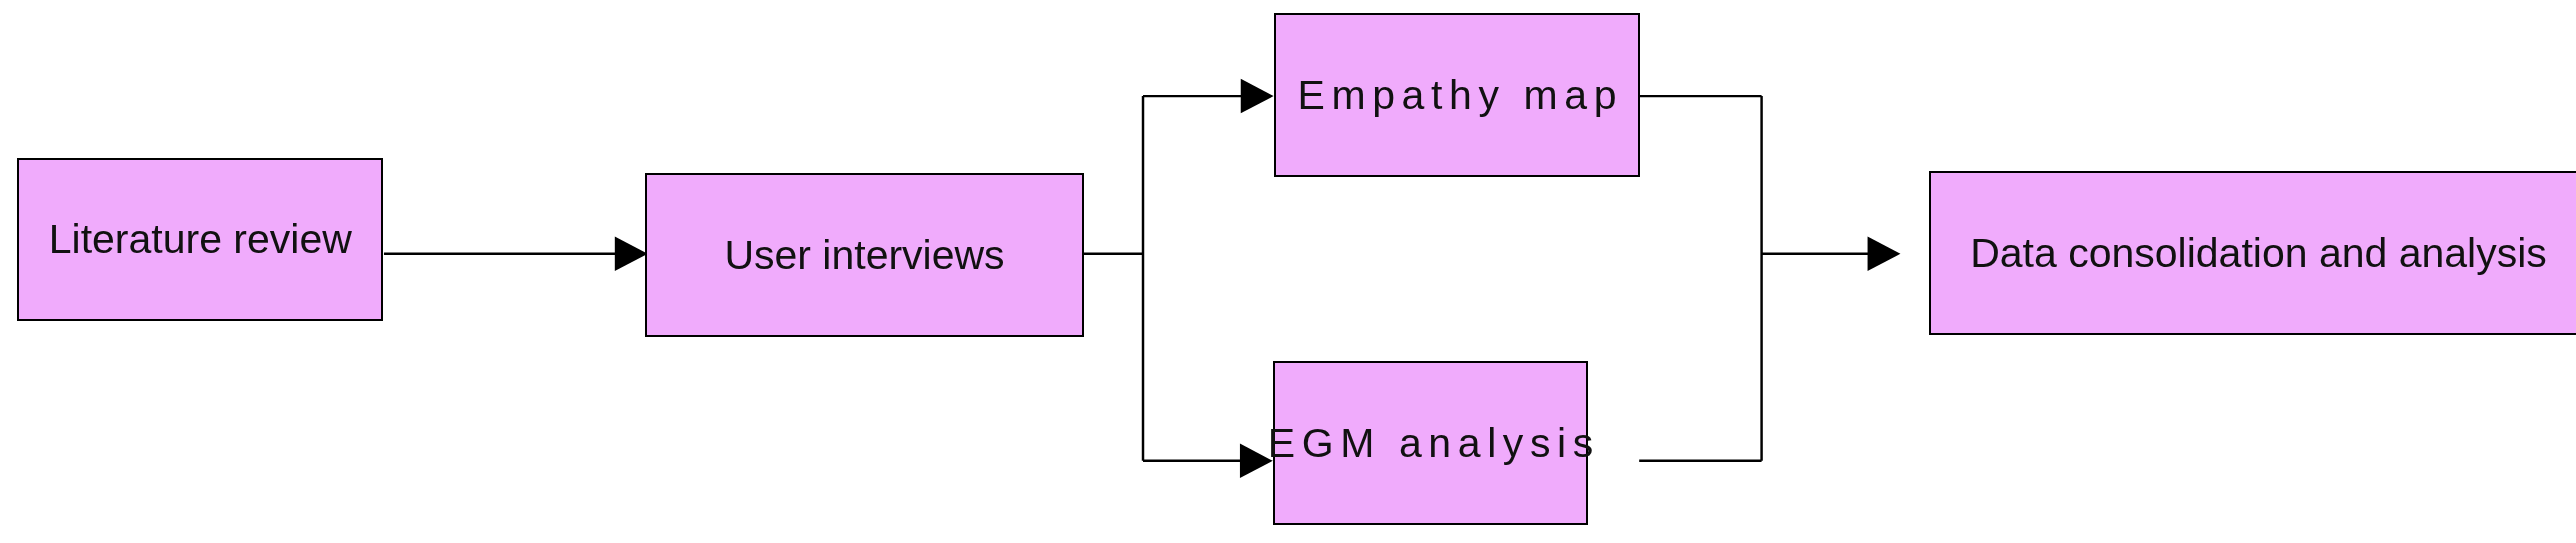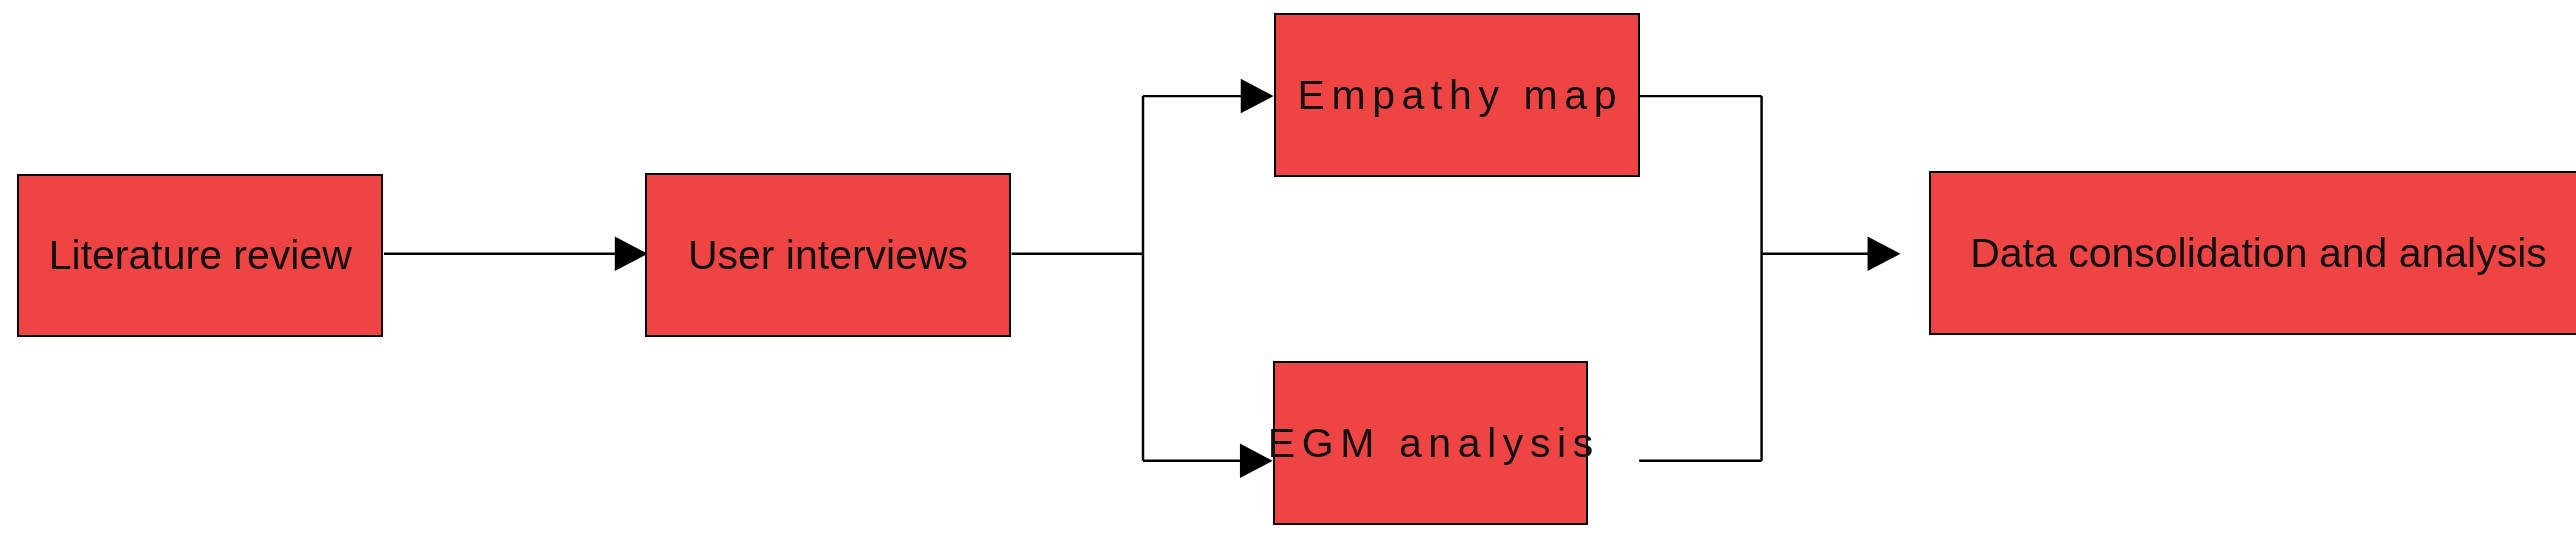--- a/index.html
+++ b/index.html
@@ -11,28 +11,28 @@
     overflow:hidden;
   }
   .connectors{
     position:absolute;left:0;top:0;width:2576px;height:543px;
   }
   .connectors line{stroke:var(--stroke,#000000);stroke-width:3;}
   .connectors polygon{fill:var(--stroke,#000000);stroke:none;}
   .node{
     position:absolute;box-sizing:border-box;
     border:2.5px solid var(--stroke,#000000);
-    background:#ef4444;
+    background:#f0abfc;
     display:flex;align-items:center;justify-content:center;
     font-size:41px;line-height:1;color:var(--text,#111111);
     white-space:nowrap;
   }
   .node .spaced{letter-spacing:6.6px;margin-right:-6.6px;}
-  .n-literature{left:17.3px;top:174px;width:366px;height:163px;}
-  .n-user{left:645px;top:173px;width:366px;height:164px;}
+  .n-literature{left:17.3px;top:158px;width:366px;height:163px;}
+  .n-user{left:645px;top:173px;width:439px;height:164px;}
   .n-empathy{left:1274px;top:13px;width:366px;height:164px;}
   .n-egm{left:1273px;top:361px;width:315px;height:164px;}
   .n-data{left:1901px;top:171px;width:659px;height:164px;margin-left:28px;}
 </style>
 </head>
 <body>
 
 <div class="canvas">
 
   <svg class="connectors" viewBox="0 0 3133 661" xmlns="http://www.w3.org/2000/svg">

